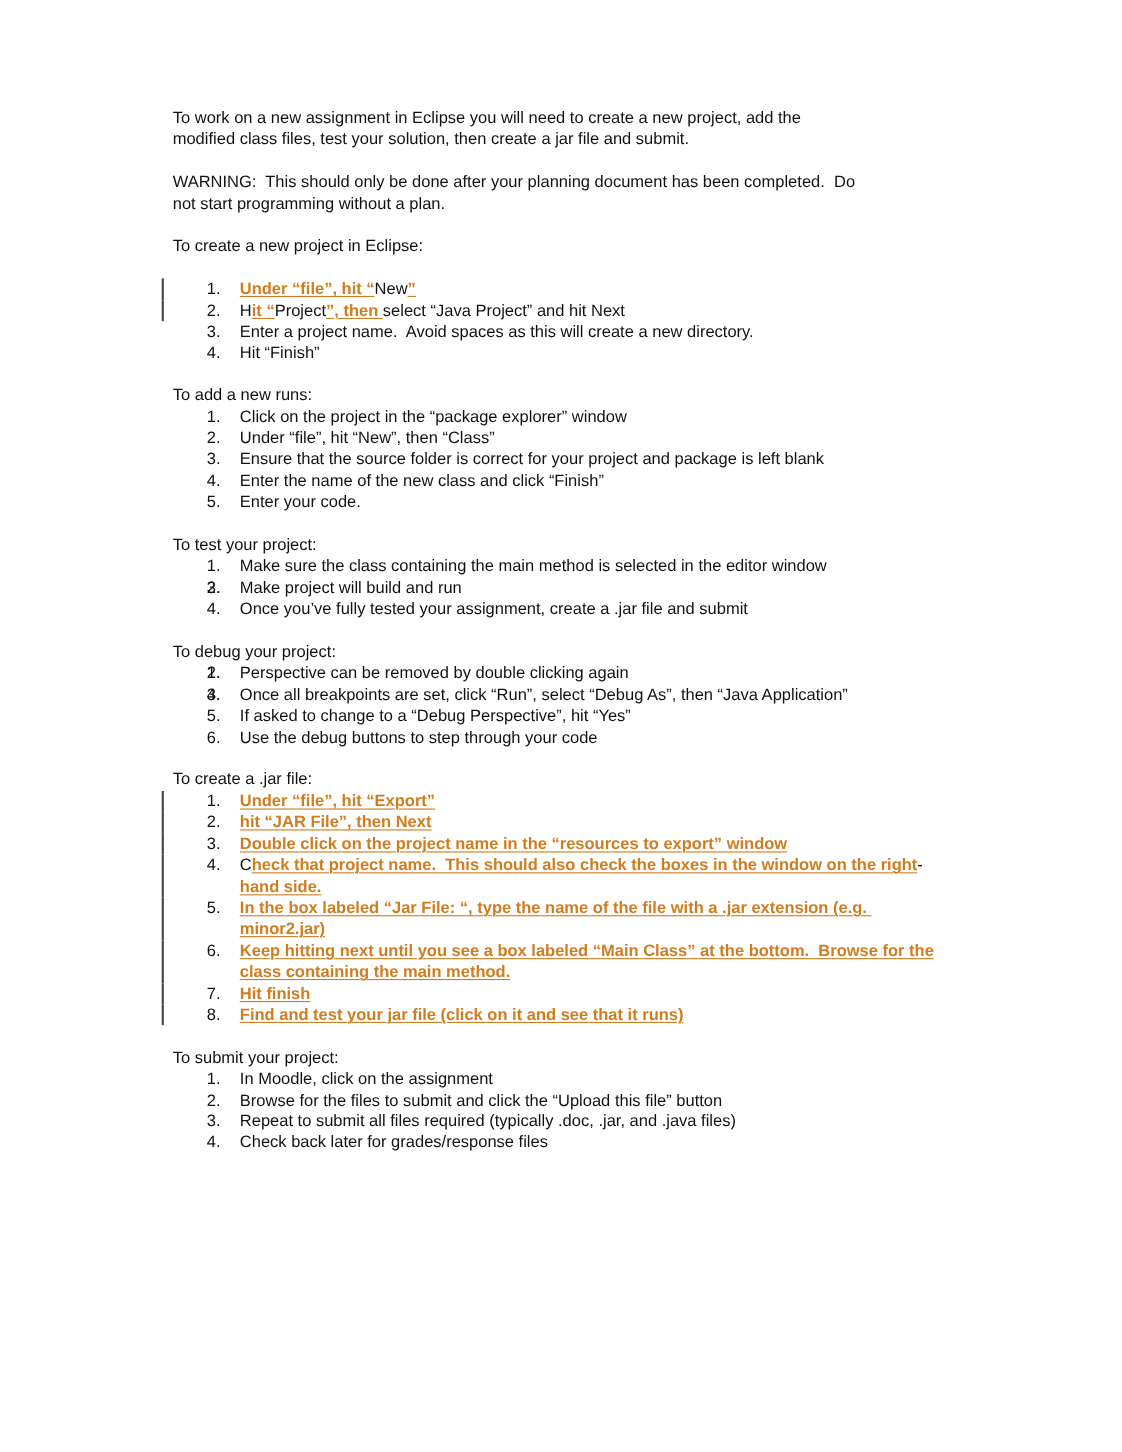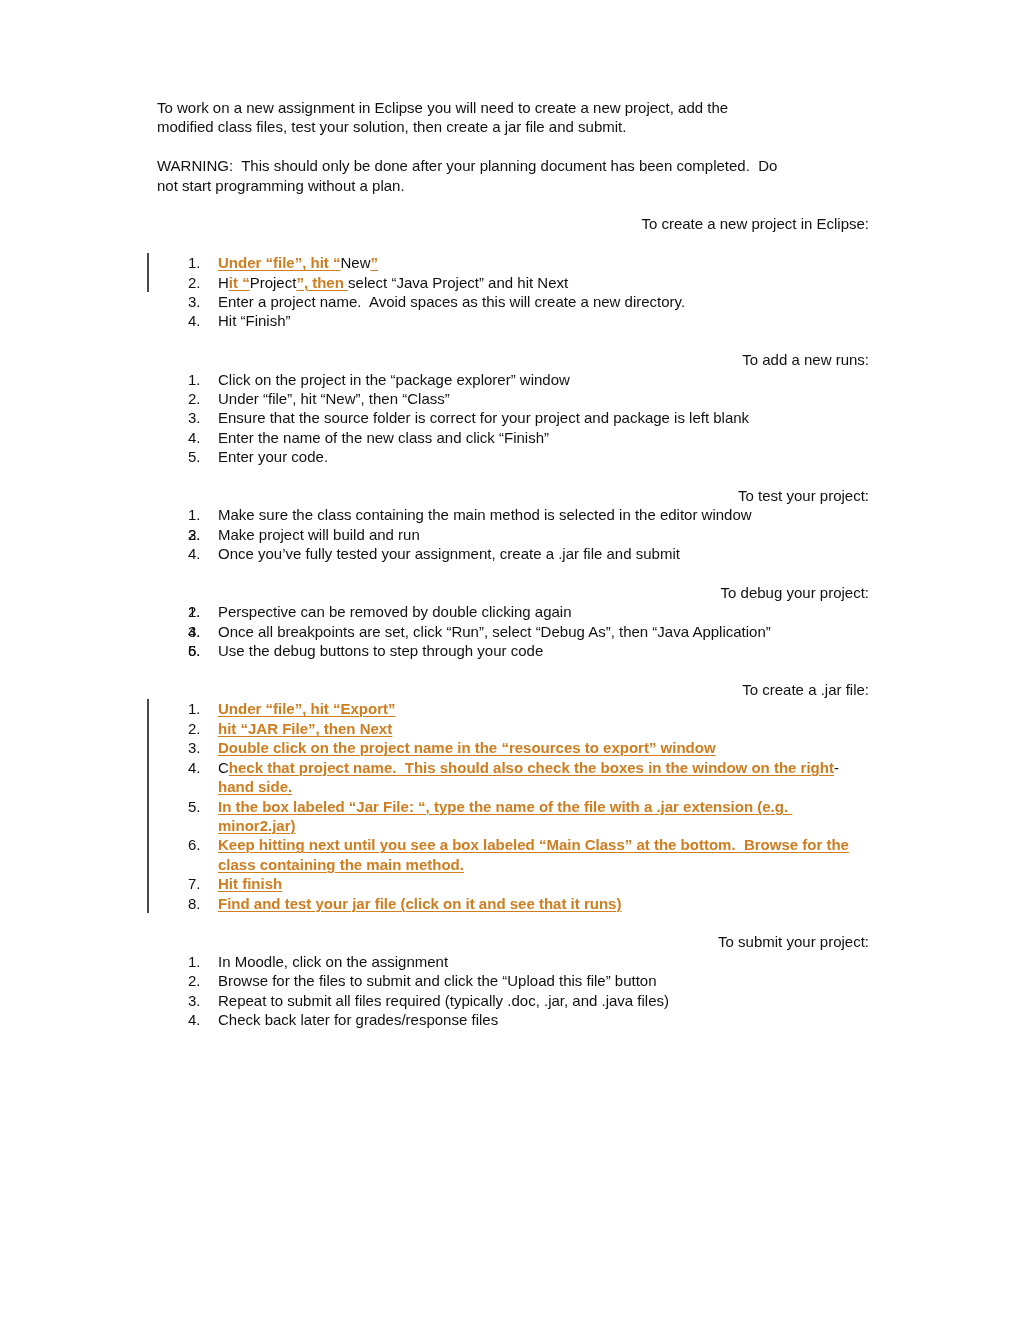--- a/index.html
+++ b/index.html
@@ -18,21 +18,21 @@
     position: absolute;
     left: 157px;
     top: 62px;
     width: 712px;
     margin-top: 36px;
   }
   .para { margin: 0 0 19.4px 0; }
   .line, .run { white-space: pre-wrap; }
   .section { margin: 0 0 19.4px 0; }
   .section.extra-gap-before { margin-top: 19.4px; }
-  .heading { margin: 0; text-align: right; }
+  .heading { margin: 0; }
   .heading.gap-after { margin-bottom: 19.4px; }
   .list { margin: 0; }
   .list-item {
     position: relative;
     padding-left: 61px;
   }
   .item-number {
     position: absolute;
     left: 31px;
     top: 0;
@@ -88,21 +88,21 @@
           <div class="list-item"><span class="item-number">4.</span><span class="run">Once you’ve fully tested your assignment, create a .jar file and submit</span></div>
         </div>
       </div>
       <div class="section">
         <div class="heading">To debug your project:</div>
         <div class="list">
           <div class="list-item"><span class="item-number">1.</span></div>
           <div class="list-item"><span class="item-number">2.</span><span class="run">Perspective can be removed by double clicking again</span></div>
           <div class="list-item"><span class="item-number">3.</span></div>
           <div class="list-item"><span class="item-number">4.</span><span class="run">Once all breakpoints are set, click “Run”, select “Debug As”, then “Java Application”</span></div>
-          <div class="list-item"><span class="item-number">5.</span></div>
+          <div class="list-item"><span class="item-number">5.</span><span class="run">If asked to change to a “Debug Perspective”, hit “Yes”</span></div>
           <div class="list-item"><span class="item-number">6.</span><span class="run">Use the debug buttons to step through your code</span></div>
         </div>
       </div>
       <div class="section">
         <div class="heading">To create a .jar file:</div>
         <div class="list">
           <div class="list-item"><div class="change-bar"></div><span class="item-number">1.</span><span class="run ins">Under “file”, hit “Export”</span></div>
           <div class="list-item"><div class="change-bar"></div><span class="item-number">2.</span><span class="run ins">hit “JAR File”, then Next</span></div>
           <div class="list-item"><div class="change-bar"></div><span class="item-number">3.</span><span class="run ins">Double click on the project name in the “resources to export” window</span></div>
           <div class="list-item"><div class="change-bar"></div><span class="item-number">4.</span><span class="run">C</span><span class="run ins">heck that project name.  This should also check the boxes in the window on the right</span><span class="run">-</span><br><span class="run ins">hand side.</span></div>

